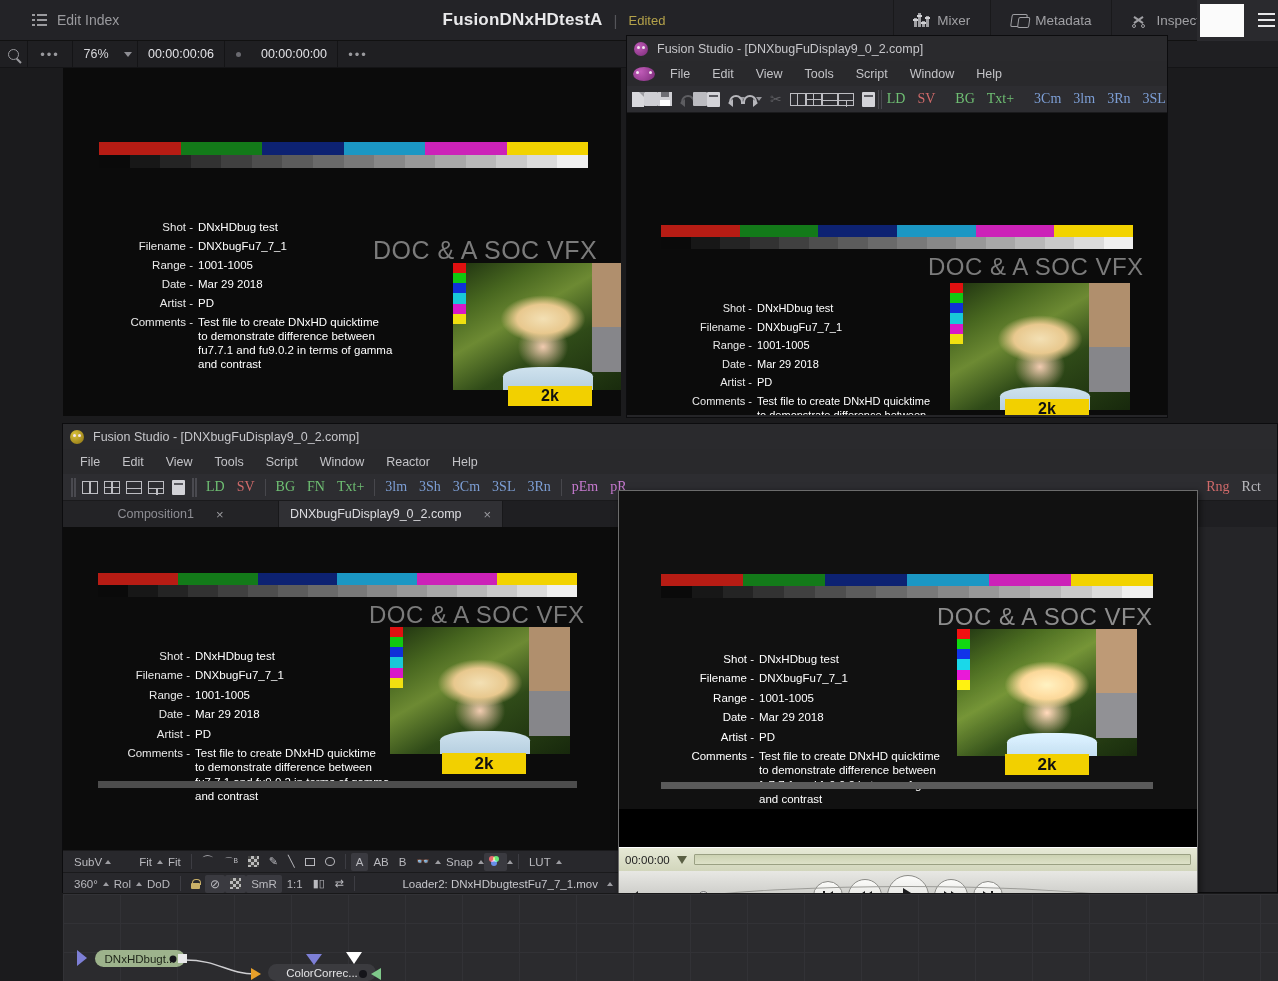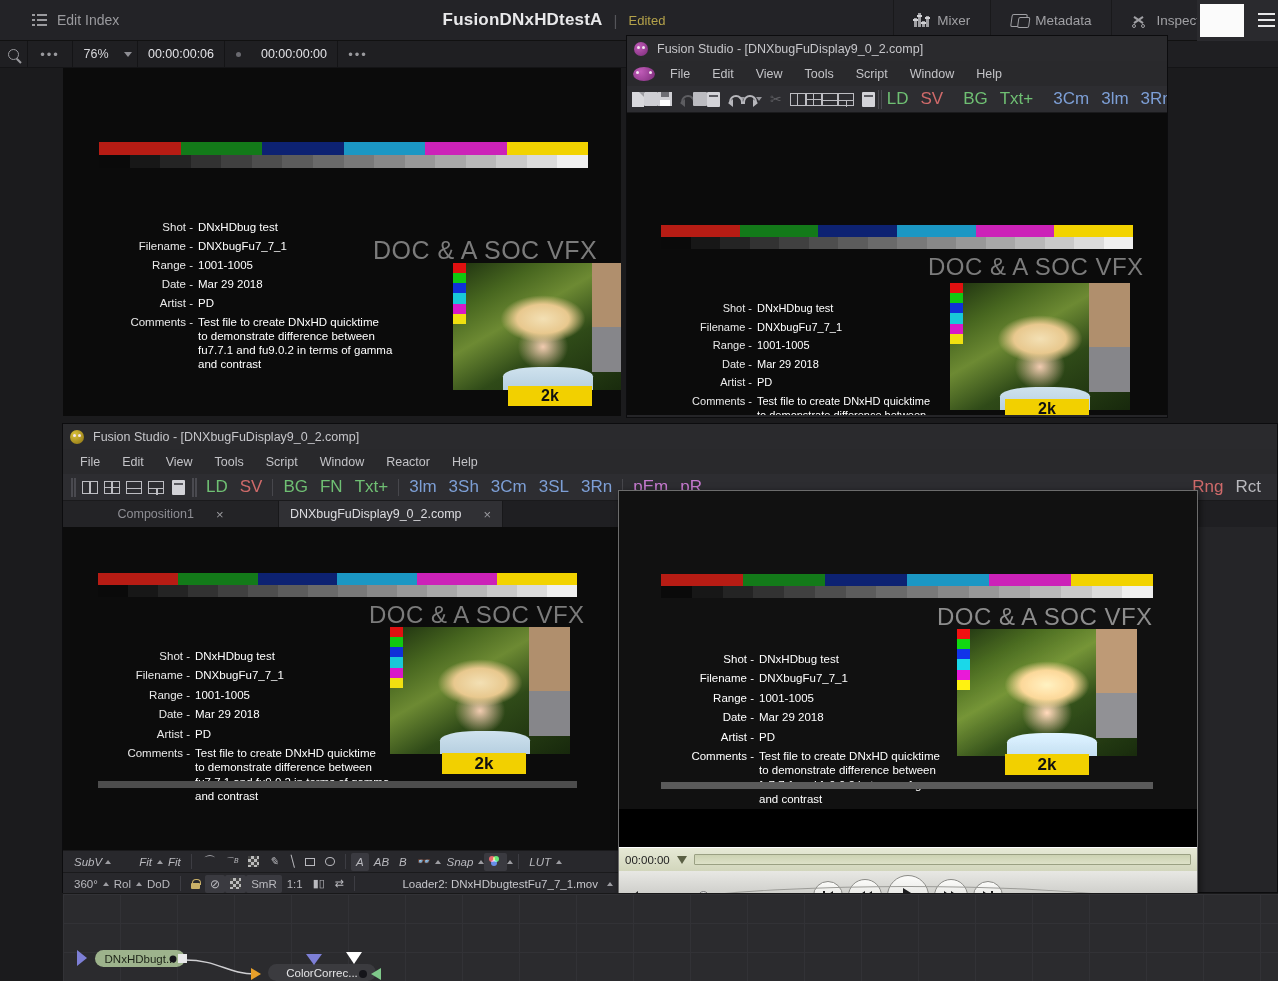--- a/index.html
+++ b/index.html
@@ -152,21 +152,21 @@
   .redo-ic { transform: scaleX(-1); }
   .mini-caret { width:0;height:0;border-left:3.5px solid transparent;border-right:3.5px solid transparent;border-top:4px solid #97979c; margin-left:-2px;}
   .lay-ic { width:16px;height:13px;border:1.5px solid #bdbdc2; position:relative; }
   .lay-ic i { position:absolute; background:#bdbdc2; }
   .lay-v i:nth-child(1){left:6px;top:0;width:1.5px;height:100%;}
   .lay-q i:nth-child(1){left:6px;top:0;width:1.5px;height:100%;} .lay-q i:nth-child(2){left:0;top:5px;width:100%;height:1.5px;}
   .lay-h i:nth-child(1){left:0;top:6px;width:100%;height:1.5px;}
   .lay-t i:nth-child(1){left:0;top:6px;width:100%;height:1.5px;} .lay-t i:nth-child(2){left:7px;top:6px;width:1.5px;height:7px;}
   .bin-ic { width:13px;height:15px;background:#d3d3d8;border-radius:1px;position:relative;}
   .bin-ic::after{content:"";position:absolute;left:2px;top:3px;width:9px;height:2px;background:#5a5a60;}
-  .tool-tag { font-size:17px; padding:0 6px; font-family:Liberation Sans, sans-serif; }
+  .tool-tag { font-size:14px; padding:0 6px; font-family:Liberation Serif, serif; }
   .tvsep { width:1px; height:17px; background:#47474c; margin:0 4px; }
   .grip { width:5px; height:19px; margin:0 3px; position:relative; }
   .grip::before,.grip::after{content:"";position:absolute;top:0;width:1.5px;height:19px;background:#4a4a50;}
   .grip::before{left:0;} .grip::after{left:3px;}
 
   .fw-tabs { height:26px; background:#232326; display:flex; align-items:stretch; }
   .fw-tab { display:flex; align-items:center; justify-content:center; gap:22px; padding:0 14px;
             color:#8e8e94; font-size:12.5px; border-right:1px solid #18181a; }
   .fw-tab.active { background:#303034; color:#dcdce0; }
   .fw-tab .x { color:#9a9a9f; font-size:13px; }
@@ -729,21 +729,21 @@
               <div style="background: rgb(240, 224, 16);"></div>
             </div>
           <div class="swatch1"></div>
           <div class="swatch2"></div>
         </div>
         <div class="twok" style="left:379px;top:226px;width:84px;height:21px;font-size:17px;line-height:21px;">2k</div>
         <div class="footbar" style="left:35px;top:254px;width:479px;height:7px;"></div>
       </div>
     </div>
 
-    <div class="fv-status" style="width:628px;font-style:italic;">
+    <div class="fv-status" style="width:628px;">
       <span class="it">
           <span>SubV</span>
           <span class="caret-u"></span>
         </span>
       <span style="width:18px"></span>
       <span class="it">
           <span>Fit</span>
         </span>
       <span class="caret-u"></span>
       <span class="it">

